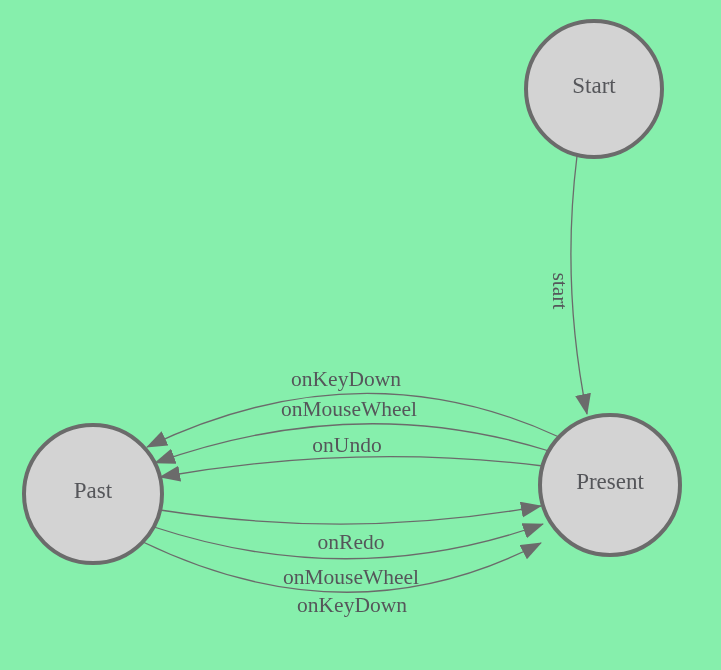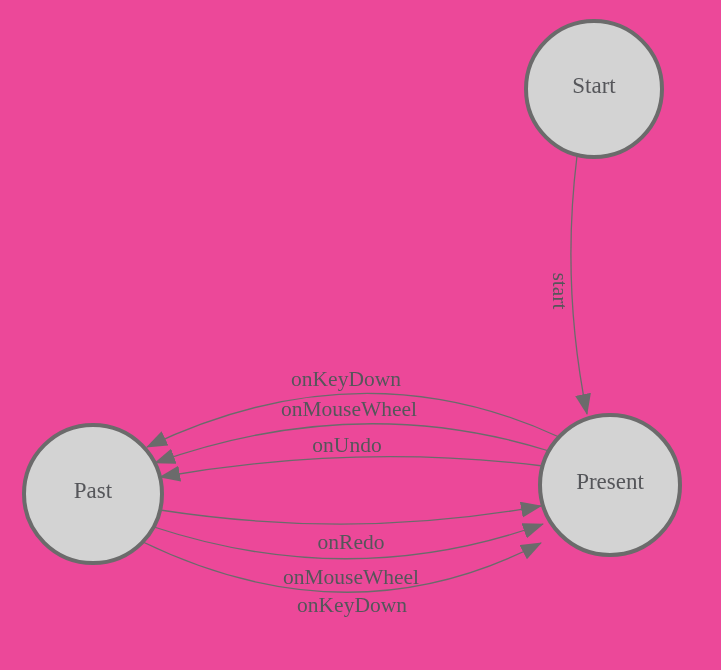--- a/index.html
+++ b/index.html
@@ -4,21 +4,21 @@
 <style>
   html, body {
     margin: 0;
     padding: 0;
     background: #ffffff;
   }
   .canvas {
     position: relative;
     width: 721px;
     height: 670px;
-    background: #ec4899;
+    background: #86efac;
     overflow: hidden;
   }
   svg text {
     font-family: "Liberation Serif", "DejaVu Serif", serif;
   }
 </style>
 </head>
 <body style="background: rgb(255, 255, 255);">
 
 <div class="canvas">

